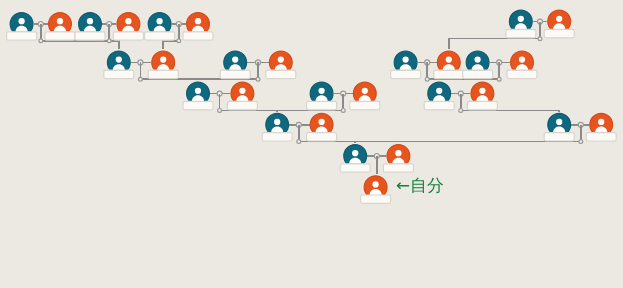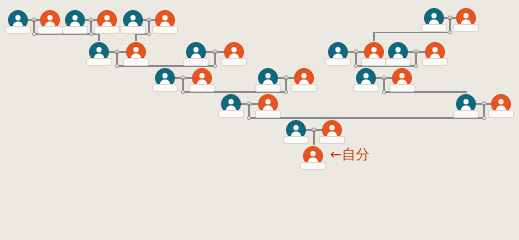--- a/index.html
+++ b/index.html
@@ -54,21 +54,21 @@
     font-size:2.4px;
     line-height:6px;
     text-align:center;
     color:#8d8a84;
     white-space:nowrap;
     letter-spacing:0.1px;
   }
   .self-label{
     position:absolute;
     font-size:14px;
-    color:#c2410c;
+    color:#15803d;
     white-space:nowrap;
     font-family:"DejaVu Sans", sans-serif;
     font-weight:400;
   }
 </style>
 </head>
 <body>
 
 <svg id="tree" viewBox="0 0 519 177" aria-hidden="true">
     <line x1="28" y1="20" x2="40" y2="20" stroke="#8a8a8a" stroke-width="1.2" shape-rendering="crispEdges"></line>

